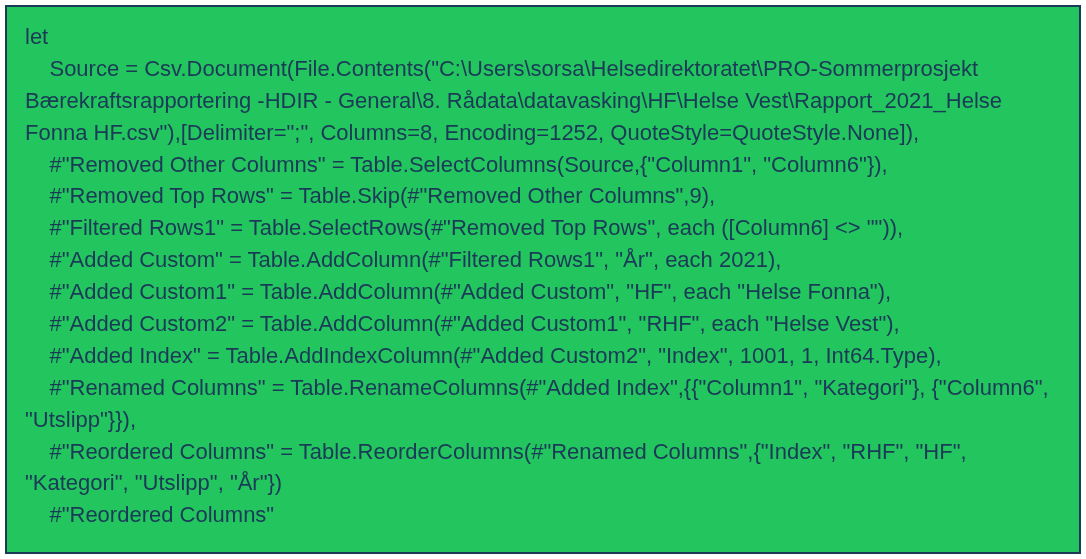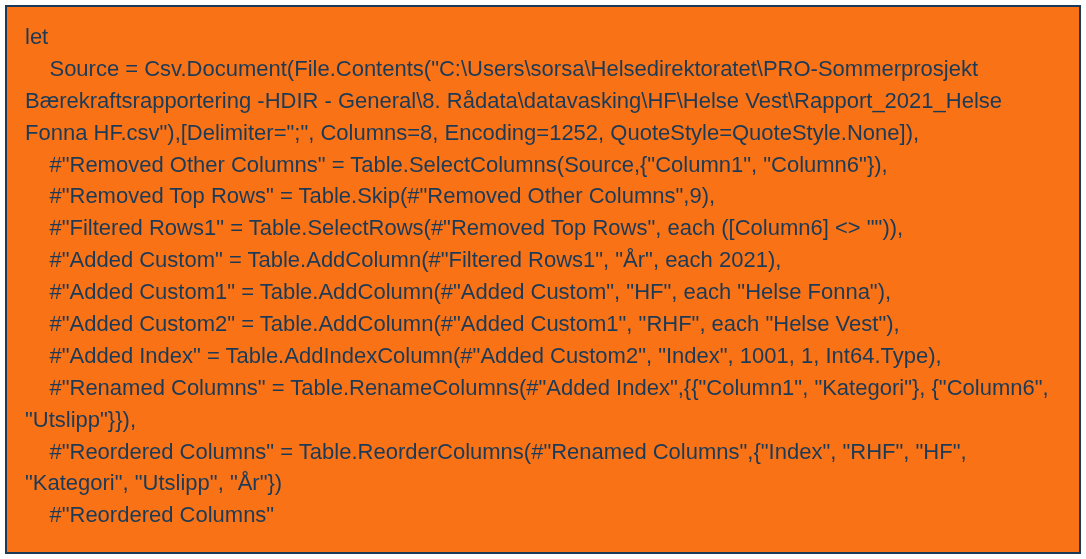--- a/index.html
+++ b/index.html
@@ -12,21 +12,21 @@
       width: 1086px;
       height: 559px;
       padding: 5px;
       font-family: Arial, Helvetica, sans-serif;
     }
     .code-box {
       border: 2px solid #1b3a57;
       width: 100%;
       height: 100%;
       padding: 14px 18px;
-      background: #f97316;
+      background: #22c55e;
       overflow: hidden;
     }
     .code-line {
       font-family: Arial, Helvetica, sans-serif;
       font-size: 22px;
       line-height: 1.45;
       color: #1b3a57;
       white-space: pre-wrap;
       word-break: break-word;
     }

